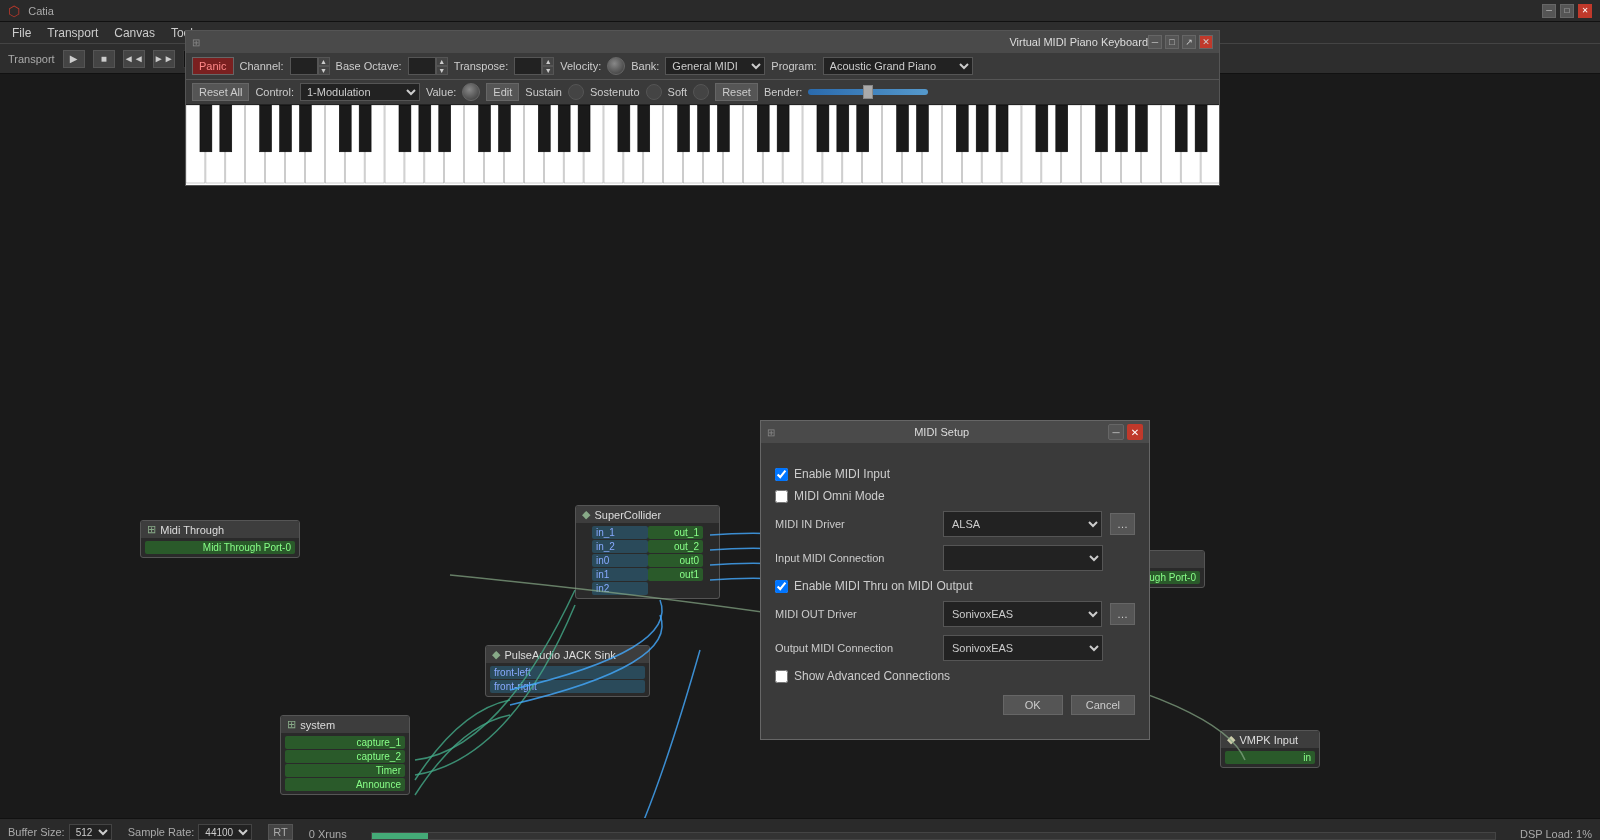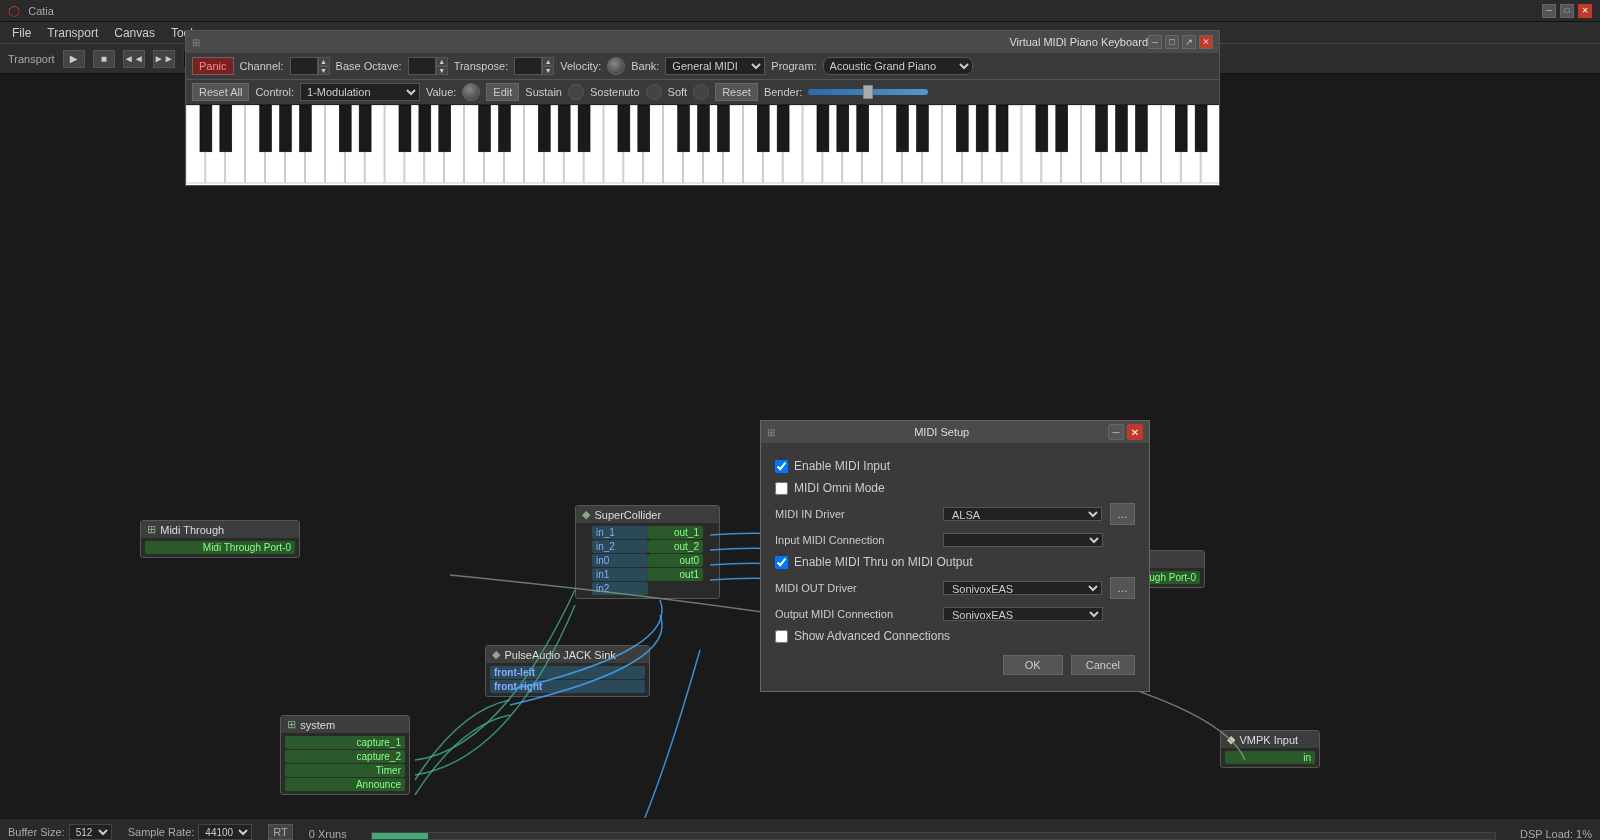--- a/index.html
+++ b/index.html
@@ -319,40 +319,40 @@
       width: 16px;
       height: 16px;
       border-radius: 2px;
       cursor: pointer;
       font-size: 10px;
       display: flex;
       align-items: center;
       justify-content: center;
     }
     #midi-setup-content {
-      padding: 16px 14px;
+      padding: 24px 14px;
       border-radius: 25px;
     }
     .dialog-row {
       display: flex;
       align-items: center;
       margin-bottom: 8px;
       gap: 8px;
     }
     .dialog-label {
       color: #ccc;
       font-size: 11px;
       width: 160px;
       flex-shrink: 0;
     }
     .dialog-select {
       background: #222;
       border: 1px solid #555;
       color: #ccc;
-      height: 14px;
+      height: 26px;
       font-size: 11px;
       padding: 0 4px;
       flex: 1;
     }
     .dialog-browse-btn {
       background: #555;
       border: 1px solid #666;
       color: #ccc;
       padding: 2px 6px;
       font-size: 11px;
@@ -506,21 +506,21 @@
         <button class="spin-btn">▼</button>
       </div>
     </div>
     <span class="midi-label">Velocity:</span>
     <div class="velocity-knob"></div>
     <span class="midi-label">Bank:</span>
     <select class="midi-select" style="width:100px;">
       <option>General MIDI</option>
     </select>
     <span class="midi-label">Program:</span>
-    <select class="midi-select" style="width:150px;border-radius:7px;">
+    <select class="midi-select" style="width:150px;">
       <option>Acoustic Grand Piano</option>
     </select>
   </div>
 
   <div id="midi-toolbar2">
     <button class="midi-btn">Reset All</button>
     <span class="midi-label">Control:</span>
     <select class="midi-select" style="width:120px;">
       <option>1-Modulation</option>
     </select>
@@ -742,21 +742,21 @@
         <span>Midi Through Port-0</span>
       </div>
     </div>
   </div>
 
   <div class="jack-node node-pulse-sink" style="position:absolute; top:375px; left:485px; width:165px;">
     <div class="jack-node-title">
       <span style="color:#8a8;">◆</span>
       <span>PulseAudio JACK Sink</span>
     </div>
-    <div style="padding:2px 4px;font-weight:bold;">
+    <div style="padding:2px 4px;">
       <div class="jack-port port-in">
           <span>front-left</span>
         </div>
       <div class="jack-port port-in">
           <span>front-right</span>
         </div>
     </div>
   </div>
 
   <div class="jack-node node-system-input" style="position:absolute; top:445px; left:280px; width:130px;">

